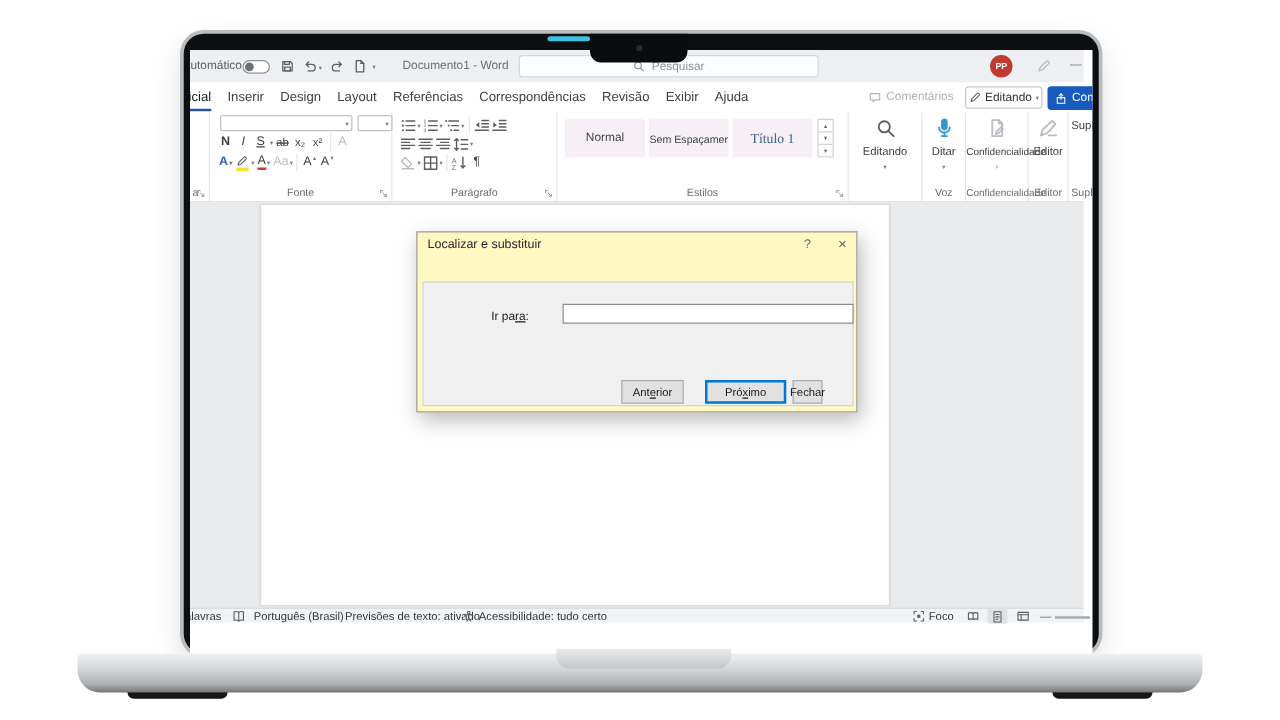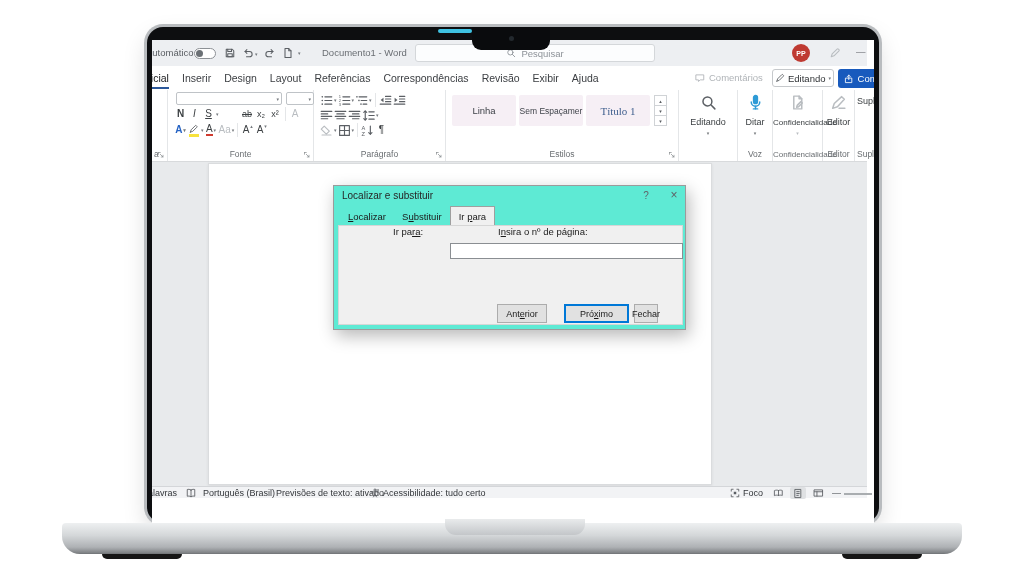--- a/index.html
+++ b/index.html
@@ -54,21 +54,21 @@
   .ribbon{position:absolute;left:0;top:50px;width:715px;height:72px;background:#fff;border-bottom:1px solid #d8dadc;}
   .grp{position:absolute;top:0;height:71px;border-right:1px solid #e4e6e8;}
   .glabel{position:absolute;bottom:2px;left:0;right:0;text-align:center;font-size:8.5px;color:#696d71;white-space:nowrap;}
   .glaunch{position:absolute;bottom:2px;right:2px;width:8px;height:8px;color:#85898d;}
   .combo{position:absolute;top:2px;height:13px;border:1px solid #bfc3c7;border-radius:2px;background:#fff;}
   .combo .chev{position:absolute;right:2px;top:3px;}
   .fr{position:absolute;left:6px;display:flex;align-items:center;gap:1px;}
   .fbtn{min-width:13px;height:14px;display:flex;align-items:center;justify-content:center;font-size:10px;color:#3c4043;gap:1px;}
   .fbtn .l{line-height:1;}
   .bold{font-weight:bold;} .ital{font-style:italic;font-family:"Liberation Serif",serif;}
-  .und{text-decoration:underline;} .strike{text-decoration:line-through;font-size:9px;margin-left:21px;}
+  .und{text-decoration:underline;} .strike{text-decoration:line-through;font-size:9px;}
   .small{font-size:9px;} .dim{color:#b9bdc1;}
   .ablue{color:#2563c4;font-weight:bold;} .ared{border-bottom:2px solid #d03b2f;line-height:1;}
   .hl{position:relative;width:12px;height:13px;}
   .hl .bar{position:absolute;left:1px;bottom:0;width:10px;height:3px;background:#f7e23c;}
   .sep{width:1px;height:14px;background:#e4e6e8;margin:0 2px;}
   .pic{width:13px;height:13px;}
   .stylecard{position:absolute;top:5px;width:64px;height:31px;background:#f6eff5;border-radius:2px;display:flex;align-items:center;
              justify-content:center;font-size:9.5px;color:#3f434a;overflow:hidden;white-space:nowrap;}
   .scrollcol{position:absolute;top:5px;width:13px;height:31px;border:1px solid #d0d3d6;display:flex;flex-direction:column;}
   .scrollcol div{flex:1;display:flex;align-items:center;justify-content:center;font-size:5px;color:#595d61;border-bottom:1px solid #d0d3d6;}
@@ -78,31 +78,31 @@
   .bigcol .blabel{font-size:9px;color:#3c4043;margin-top:2px;white-space:nowrap;}
   .bigcol .bchev{display:block;margin-top:1px;}
   .dimtxt{color:#b9bdc1;}
 
   
   .docarea{position:absolute;left:0;top:122px;width:715px;height:324px;background:#e8eaec;}
   .page{position:absolute;left:56px;top:1px;width:504px;height:322px;background:#fff;border:1px solid #dadcde;
         box-shadow:0 1px 3px rgba(0,0,0,.07);}
 
   
-  .dialog{position:absolute;left:181px;top:23px;width:353px;height:145px;background:#5eead4;border:1px solid #9b9b9b;
+  .dialog{position:absolute;left:181px;top:23px;width:353px;height:145px;background:#fef9c3;border:1px solid #9b9b9b;
           box-shadow:3px 6px 16px rgba(0,0,0,.28);}
   .dtitle{position:absolute;left:8px;top:4px;font-size:10px;color:#262626;}
   .dhelp{position:absolute;left:305px;top:4px;font-size:10px;color:#5f6368;width:14px;text-align:center;}
   .dclose{position:absolute;left:332px;top:2px;font-size:12px;color:#5f6368;width:16px;text-align:center;}
   .dtabs{position:absolute;left:6px;top:22px;height:17px;display:flex;font-size:9.5px;color:#1a1a1a;}
   .dtab{padding:3px 8px 0;}
   .dtab.activetab{background:#f0f0f0;border:1px solid #9f9f9f;border-bottom:none;margin-top:-2px;padding-top:4px;z-index:3;}
   .ak{text-decoration:underline;}
   .dbody{position:absolute;left:4px;top:39px;width:345px;height:100px;border:1px solid #d6d6d6;background:#f0f0f0;}
-  .dlab{position:absolute;top:0;font-size:9.5px;color:#1a1a1a;white-space:nowrap;padding-left:48px;}
+  .dlab{position:absolute;top:22px;font-size:9.5px;color:#1a1a1a;white-space:nowrap;padding-left:48px;}
   .listbox{position:absolute;left:6px;top:17px;width:97px;height:51px;background:#fff;border:1px solid #8a8e92;}
   .li{height:8.4px;line-height:8.6px;font-size:8.8px;color:#1a1a1a;padding-left:3px;white-space:nowrap;overflow:hidden;}
   .li.sel{background:#0078d7;color:#fff;}
   .scr{position:absolute;right:0;top:0;width:10px;height:49px;background:#f0f0f0;border-left:1px solid #e0e0e0;}
   .scr .ar{height:9px;display:flex;align-items:center;justify-content:center;font-size:5px;color:#5f6368;}
   .scr .thumb{position:absolute;left:1px;top:9px;width:8px;height:14px;background:#cdcdcd;}
   .scr .ar.dn{position:absolute;bottom:0;left:0;right:0;}
   .dinput{position:absolute;left:111px;top:17px;width:233px;height:16px;border:1px solid #8a8e92;background:#fff;font-size:9.5px;padding:0 3px;outline:none;}
   .ddesc{position:absolute;left:111px;top:38px;width:238px;font-size:8.8px;line-height:10px;color:#1f1f1f;}
   .dbtn{position:absolute;top:78px;height:19px;background:#e1e1e1;border:1px solid #acacac;font-size:9px;color:#1a1a1a;
@@ -375,21 +375,21 @@
             </div>
             <span class="glabel">Parágrafo</span>
             <span class="glaunch icn"><svg viewBox="0 0 16 16" fill="none" stroke="currentColor" stroke-width="1.4" stroke-linecap="round" stroke-linejoin="round">
                   <path d="M3 3h3.5M3 3v3.5"></path>
                   <path d="M6.5 6.5 12 12"></path>
                   <path d="M12 8.5V12H8.5"></path>
                 </svg></span>
           </div>
 
           <div class="grp" style="left:294px;width:233px;">
-            <div class="stylecard" style="left:6px;">Linha</div>
+            <div class="stylecard" style="left:6px;">Normal</div>
             <div class="stylecard" style="left:73px;font-size:8.5px;">Sem Espaçamer</div>
             <div class="stylecard" style="left:140px;font-size:11px;color:#41608f;font-family:'Liberation Serif',serif;">Título 1</div>
             <div class="scrollcol" style="left:208px;">
               <div>▴</div>
               <div>▾</div>
               <div>▾</div>
             </div>
             <span class="glabel">Estilos</span>
             <span class="glaunch icn"><svg viewBox="0 0 16 16" fill="none" stroke="currentColor" stroke-width="1.4" stroke-linecap="round" stroke-linejoin="round">
                   <path d="M3 3h3.5M3 3v3.5"></path>
@@ -445,25 +445,20 @@
           </div>
         </div>
 
         <div class="docarea">
           <div class="page"></div>
 
           <div class="dialog">
             <span class="dtitle">Localizar e substituir</span>
             <span class="dhelp">?</span>
             <span class="dclose">×</span>
-            <div class="dtabs">
-              <span class="dtab"><span class="ak">L</span><span>ocalizar</span></span>
-              <span class="dtab"><span>S</span><span class="ak">u</span><span>bstituir</span></span>
-              <span class="dtab activetab"><span>Ir </span><span class="ak">p</span><span>ara</span></span>
-            </div>
             <div class="dbody">
               <span class="dlab" style="left:6px;"><span>Ir pa</span><span class="ak">ra</span><span>:</span></span>
               <span class="dlab" style="left:111px;"><span>I</span><span class="ak">n</span><span>sira o nº de página:</span></span>
               <input class="dinput" value="" style="">
               <div class="dbtn" style="left:158px;width:50px;">
                   <span><span>Ant</span><span class="ak">e</span><span>rior</span></span>
                 </div>
               <div class="dbtn primary" style="left:225px;width:65px;">
                   <span><span>Pró</span><span class="ak">x</span><span>imo</span></span>
                 </div>

